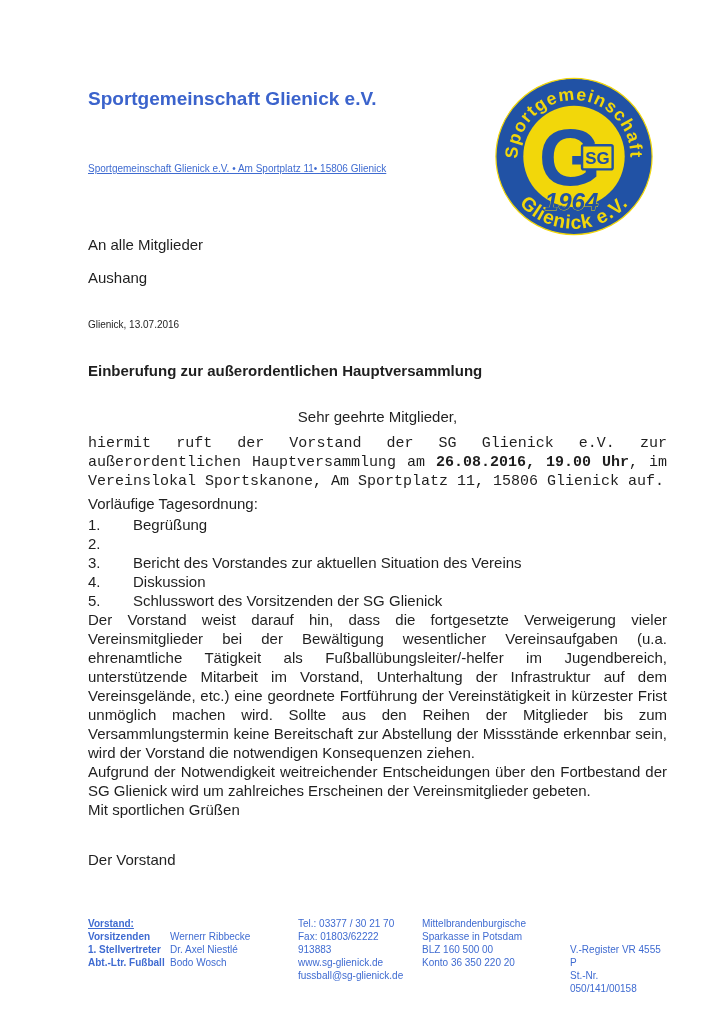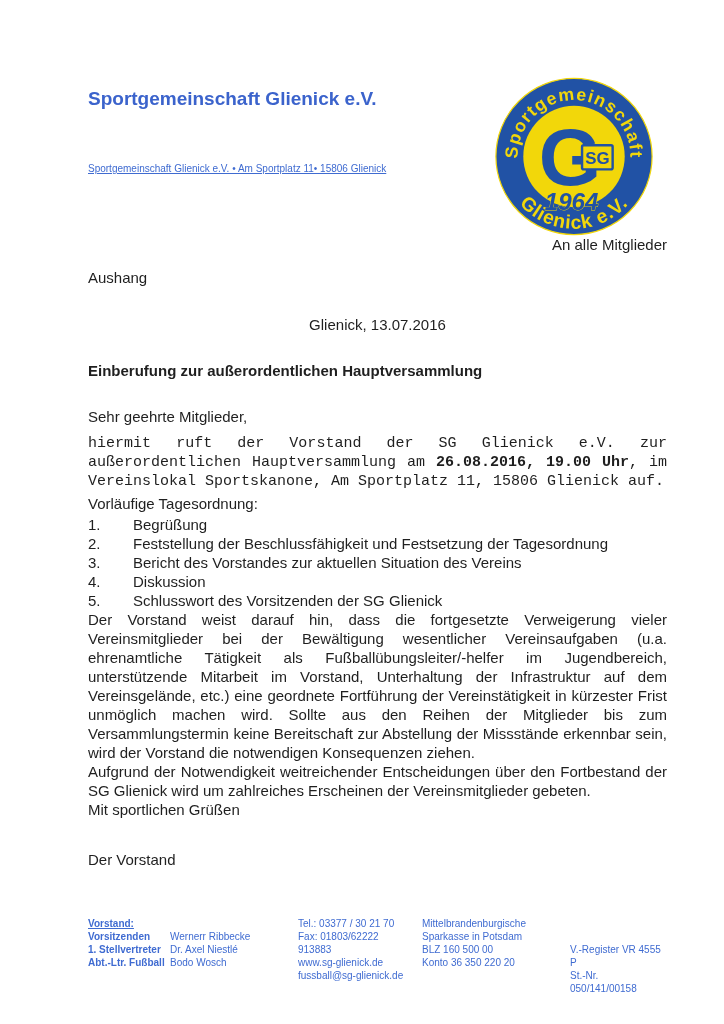--- a/index.html
+++ b/index.html
@@ -30,25 +30,25 @@
     color: #3f6bd1;
     text-decoration: underline;
   }
   .logo-wrap {
     position: absolute;
     left: 492px;
     top: 76px;
     width: 164px;
     height: 161px;
   }
-  .recipient   { margin-top: 60px; font-size: 15px; line-height: 19px; text-align: right; }
+  .recipient   { margin-top: 60px; font-size: 15px; line-height: 19px; }
   .aushang     { margin-top: 14px; font-size: 15px; line-height: 19px; }
-  .date-line   { margin-top: 28px; font-size: 15px; line-height: 19px; text-align: center; }
+  .date-line   { margin-top: 28px; font-size: 10px; line-height: 19px; text-align: left; }
   .subject     { margin-top: 27px; font-size: 15px; line-height: 19px; font-weight: bold; }
-  .salutation  { margin-top: 27px; font-size: 15px; line-height: 19px; }
+  .salutation  { margin-top: 27px; font-size: 15px; line-height: 19px; text-align: center; }
   .para        { font-size: 15px; line-height: 19px; text-align: justify; }
   .para-invite { margin-top: 8px; font-family: Liberation Mono, monospace; }
   .agenda-head { margin-top: 3px; font-size: 15px; line-height: 19px; }
   .agenda-list { margin-top: 2px; }
   .agenda-item { display: flex; font-size: 15px; line-height: 19px; }
   .agenda-num  { width: 45px; flex: 0 0 45px; }
   .closing     { margin-top: 0; font-size: 15px; line-height: 19px; }
   .signature   { margin-top: 31px; font-size: 15px; line-height: 19px; }
 
   .footer {
@@ -111,21 +111,20 @@
 
     <div class="agenda-head">Vorläufige Tagesordnung:</div>
 
     <div class="agenda-list">
       <div class="agenda-item">
         <span class="agenda-num">1.</span>
         <span>Begrüßung</span>
       </div>
       <div class="agenda-item">
         <span class="agenda-num">2.</span>
-        <span>Feststellung der Beschlussfähigkeit und Festsetzung der Tagesordnung</span>
       </div>
       <div class="agenda-item">
         <span class="agenda-num">3.</span>
         <span>Bericht des Vorstandes zur aktuellen Situation des Vereins</span>
       </div>
       <div class="agenda-item">
         <span class="agenda-num">4.</span>
         <span>Diskussion</span>
       </div>
       <div class="agenda-item">

